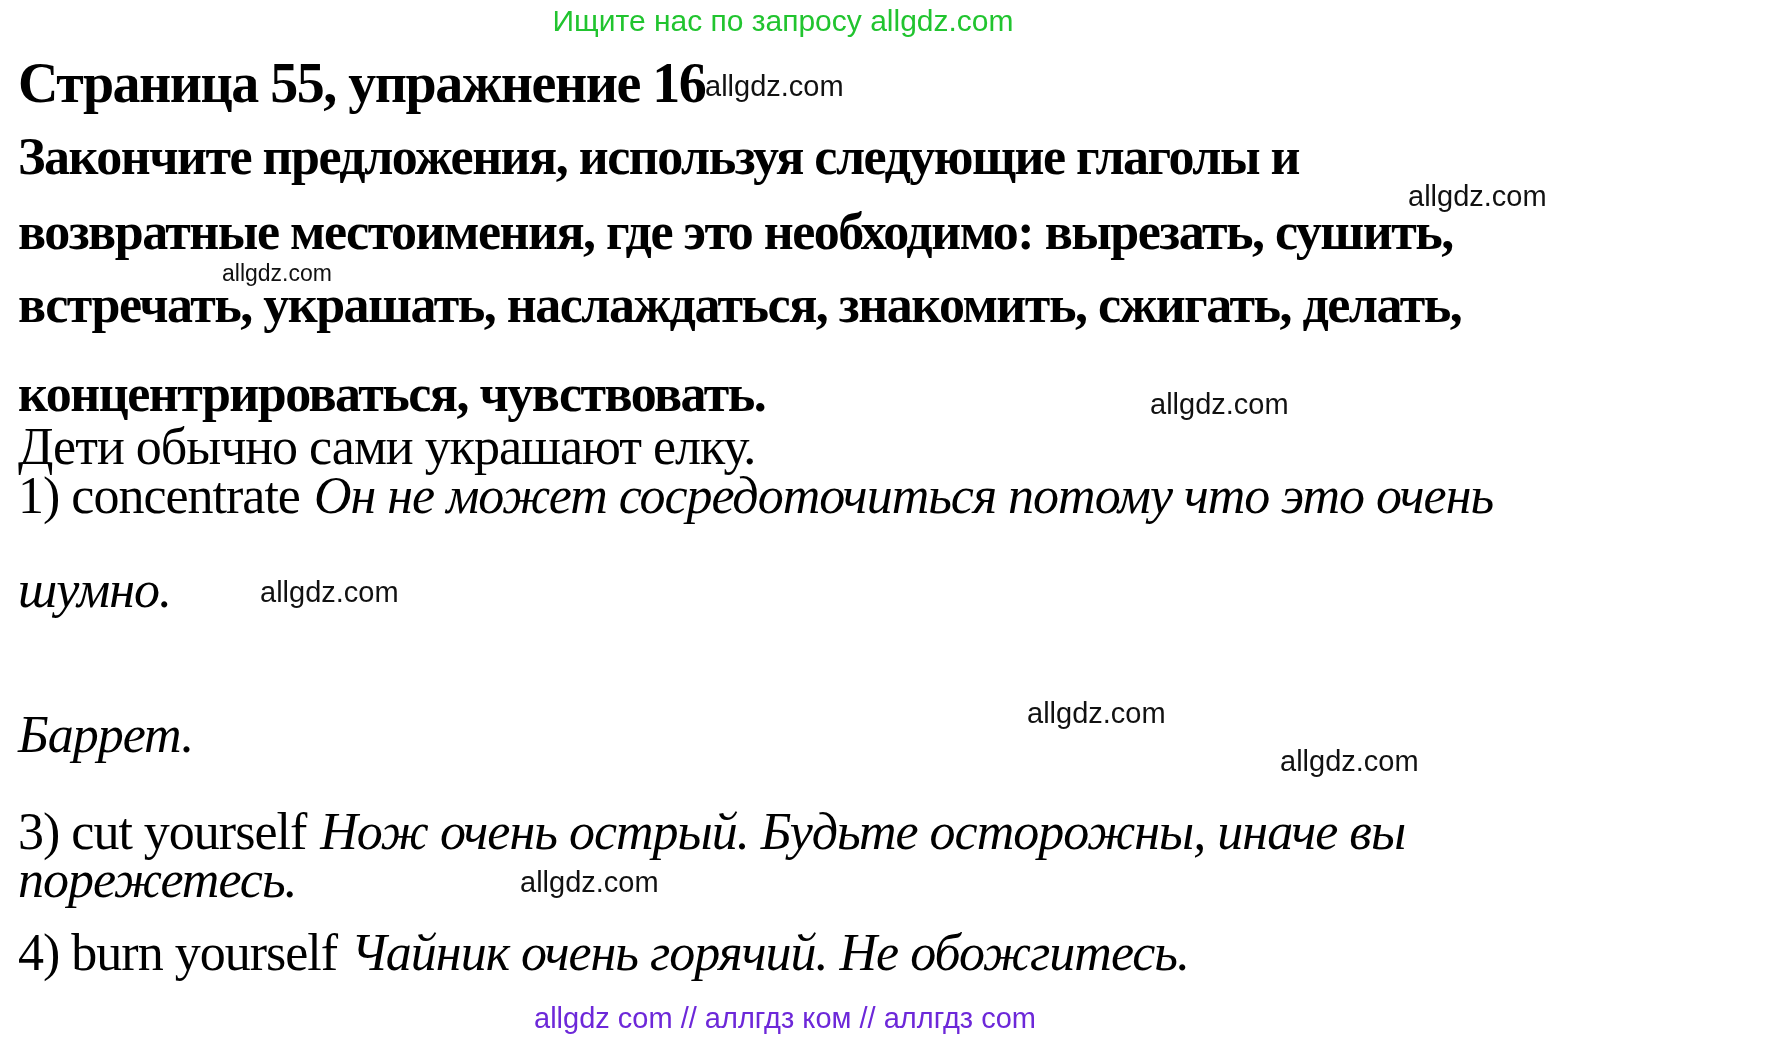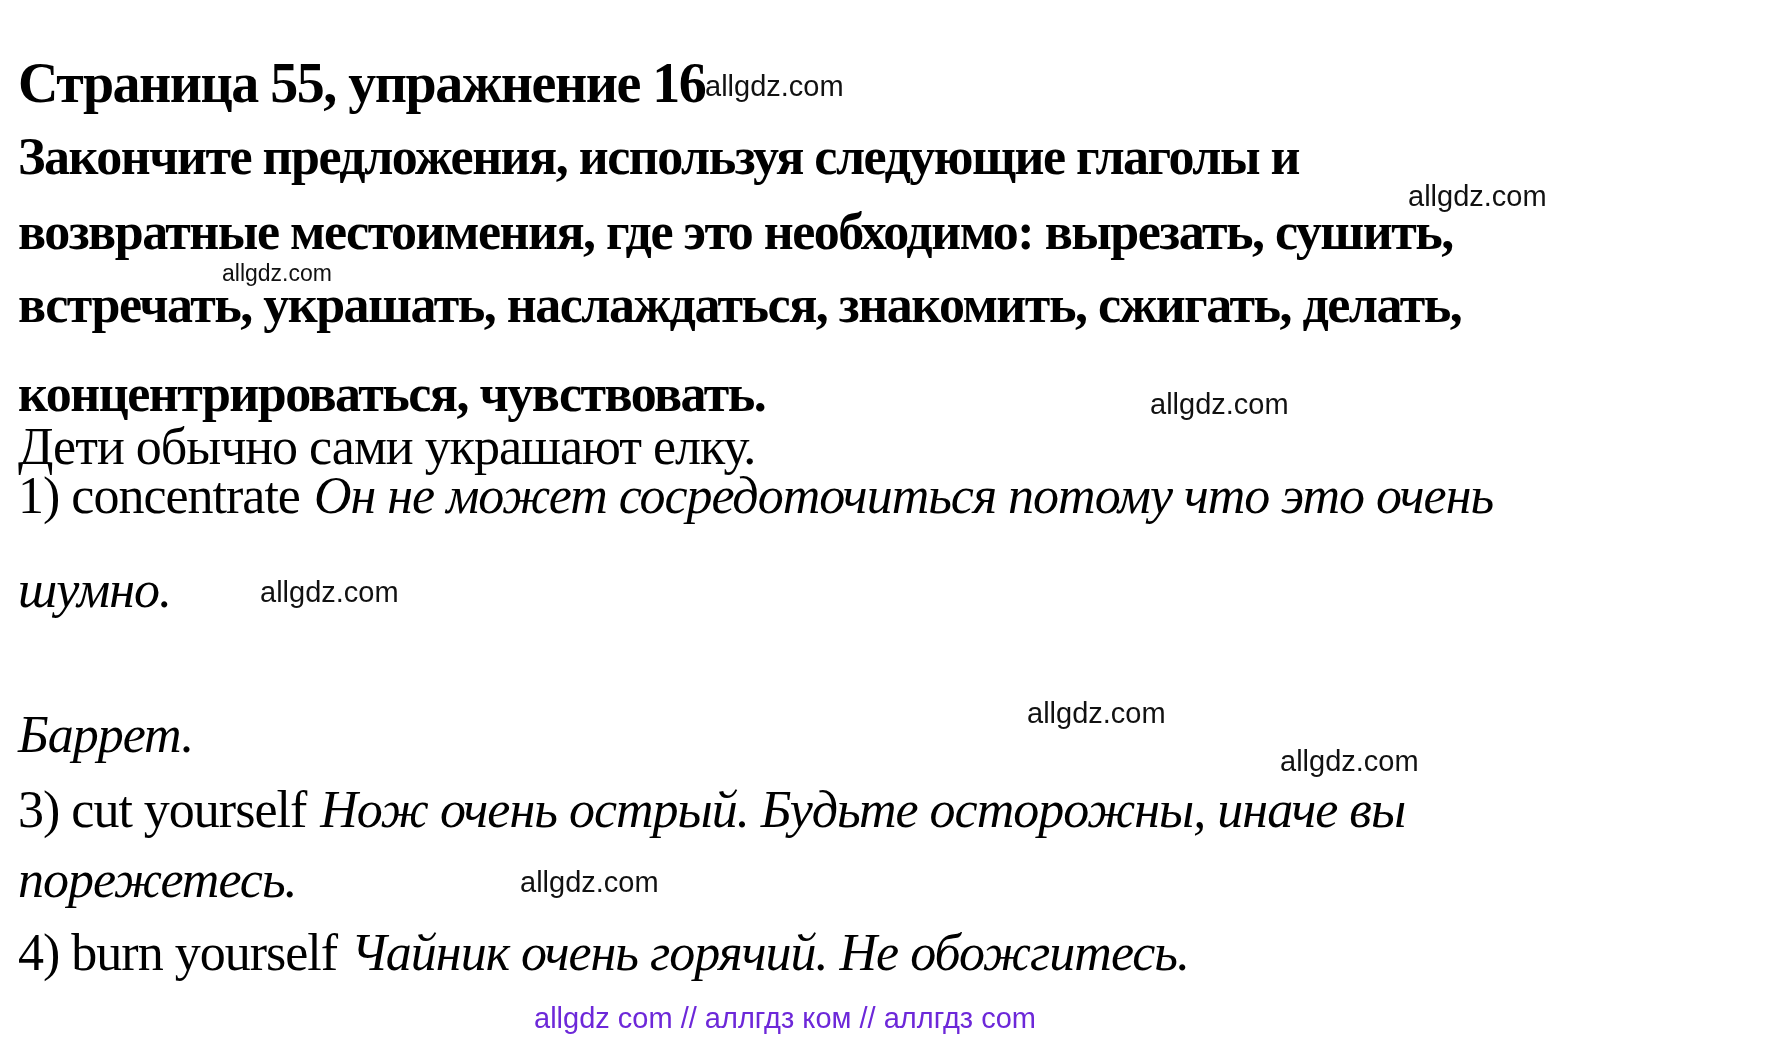--- a/index.html
+++ b/index.html
@@ -35,36 +35,37 @@
     position: absolute; top: 1002px; left: 785px; transform: translateX(-50%);
     font-family: "Liberation Sans", "DejaVu Sans", sans-serif;
     font-size: 29px; color: #6d28d9; white-space: nowrap;
   }
 </style>
 </head>
 <body>
 
 <div class="page">
 
+  <div class="banner">Ищите нас по запросу allgdz.com</div>
 
   <div class="line heading" style="top:55px">Страница 55, упражнение 16</div>
 
   <div class="line bold" style="top:131px">Закончите предложения, используя следующие глаголы и</div>
   <div class="line bold" style="top:206px">возвратные местоимения, где это необходимо: вырезать, сушить,</div>
   <div class="line bold" style="top:279px">встречать, украшать, наслаждаться, знакомить, сжигать, делать,</div>
   <div class="line bold" style="top:368px">концентрироваться, чувствовать.</div>
 
   <div class="line" style="top:421px">Дети обычно сами украшают елку.</div>
 
   <div class="line" style="top:470px"><span class="verb">1) concentrate</span><span class="ital">Он не может сосредоточиться потому что это очень</span></div>
   <div class="line ital" style="top:564px">шумно.</div>
 
   <div class="line ital" style="top:709px">Баррет.</div>
 
-  <div class="line" style="top:784px"><span class="verb">3) cut yourself</span><span class="ital">Нож очень острый. Будьте осторожны, иначе вы</span></div>
+  <div class="line" style="top:806px"><span class="verb">3) cut yourself</span><span class="ital">Нож очень острый. Будьте осторожны, иначе вы</span></div>
   <div class="line ital" style="top:854px">порежетесь.</div>
 
   <div class="line" style="top:927px"><span class="verb">4) burn yourself</span><span class="ital">Чайник очень горячий. Не обожгитесь.</span></div>
 
   <span class="wm" style="top:70px;  left:705px">allgdz.com</span>
   <span class="wm" style="top:180px; left:1408px">allgdz.com</span>
   <span class="wm small" style="top:260px; left:222px">allgdz.com</span>
   <span class="wm" style="top:388px; left:1150px">allgdz.com</span>
   <span class="wm" style="top:576px; left:260px">allgdz.com</span>
   <span class="wm" style="top:697px; left:1027px">allgdz.com</span>

